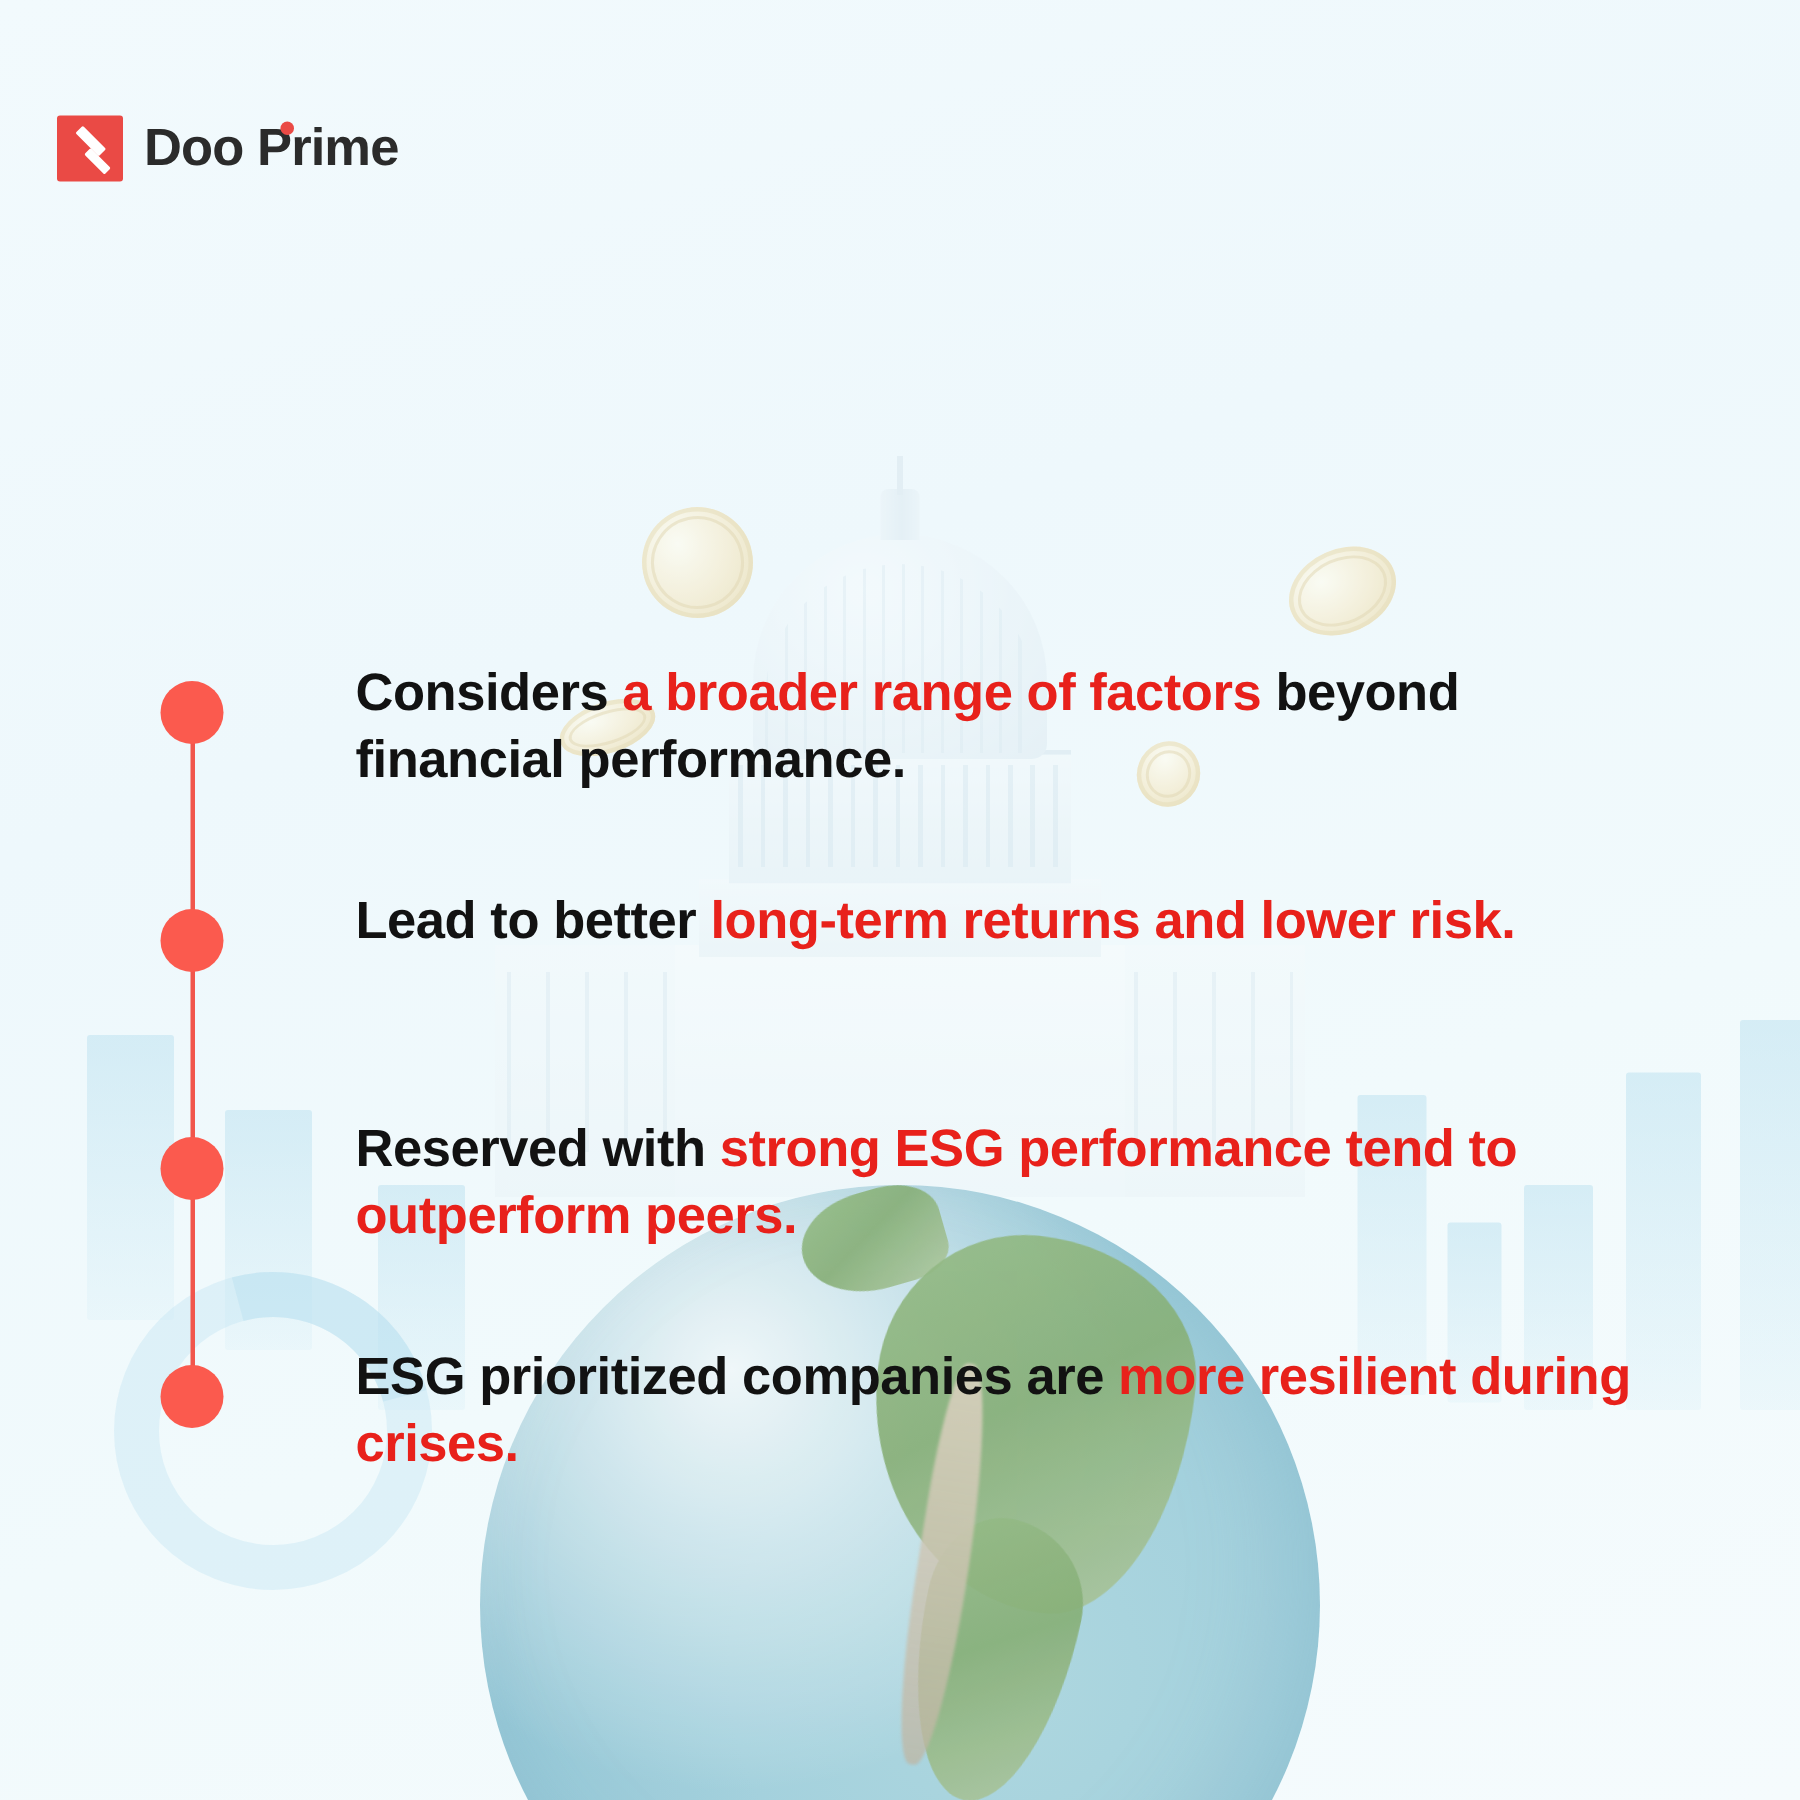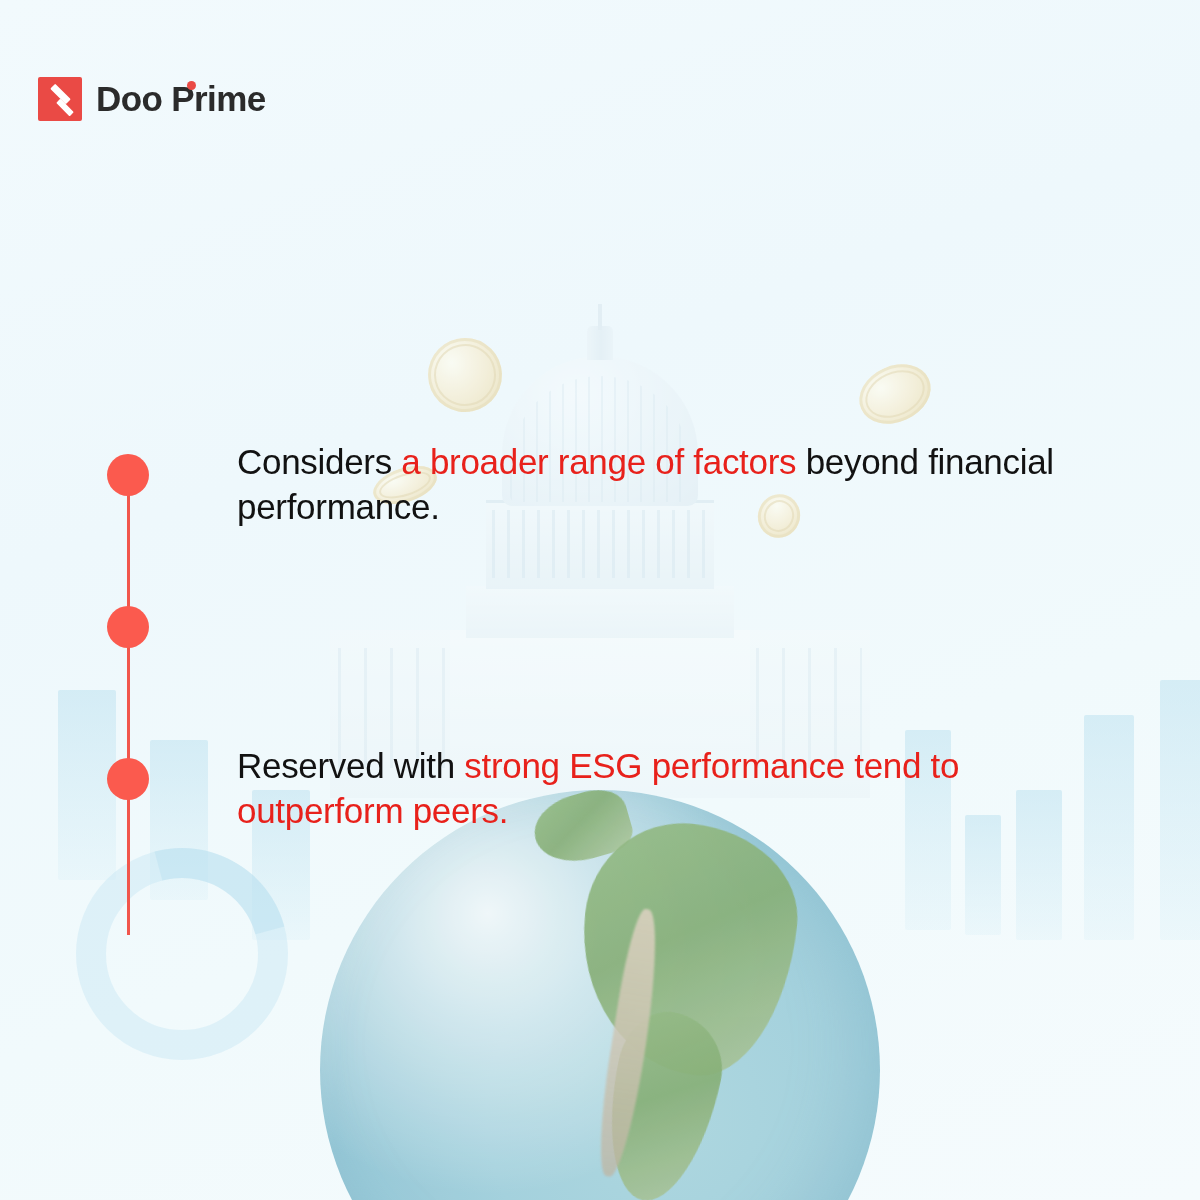--- a/index.html
+++ b/index.html
@@ -281,21 +281,21 @@
     top: 14px;
     width: 42px;
     height: 42px;
     border-radius: 50%;
     background: #fb5a4e;
   }
   .bullet-text {
     margin-left: 237px;
     margin-right: 100px;
     font-size: 35px;
-    font-weight: normal;
+    font-weight: bold;
     line-height: 1.28;
     letter-spacing: -0.3px;
     color: #121212;
   }
   .bullet-text .hl { color: #e8211b; }
 
   
   .footer {
     position: absolute;
     right: 26px;
@@ -365,21 +365,26 @@
 
   <div class="timeline-rail"></div>
 
   <div class="bullets" id="bullets">
       <div class="bullet-row">
         <div class="bullet-dot"></div>
         <div class="bullet-text"><span>Considers </span><span class="hl">a broader range of factors</span><span> beyond financial performance.</span></div>
       </div>
       <div class="bullet-row">
         <div class="bullet-dot"></div>
+        <div class="bullet-text"><span>Lead to better </span><span class="hl">long-term returns and lower risk.</span></div>
       </div>
       <div class="bullet-row">
         <div class="bullet-dot"></div>
         <div class="bullet-text"><span>Reserved with </span><span class="hl">strong ESG performance tend to outperform peers.</span></div>
       </div>
+      <div class="bullet-row">
+        <div class="bullet-dot"></div>
+        <div class="bullet-text"><span>ESG prioritized companies are </span><span class="hl">more resilient during crises.</span></div>
+      </div>
     </div>
 
 
 </div>
 
 </body></html>

